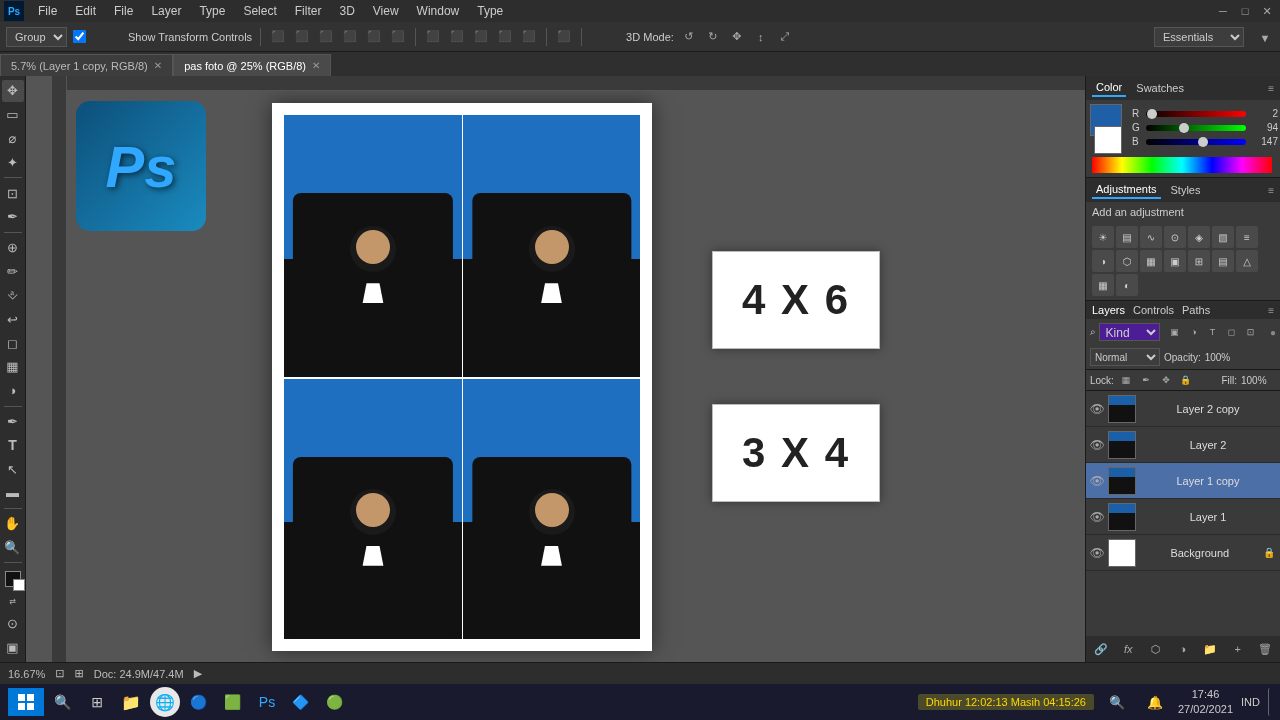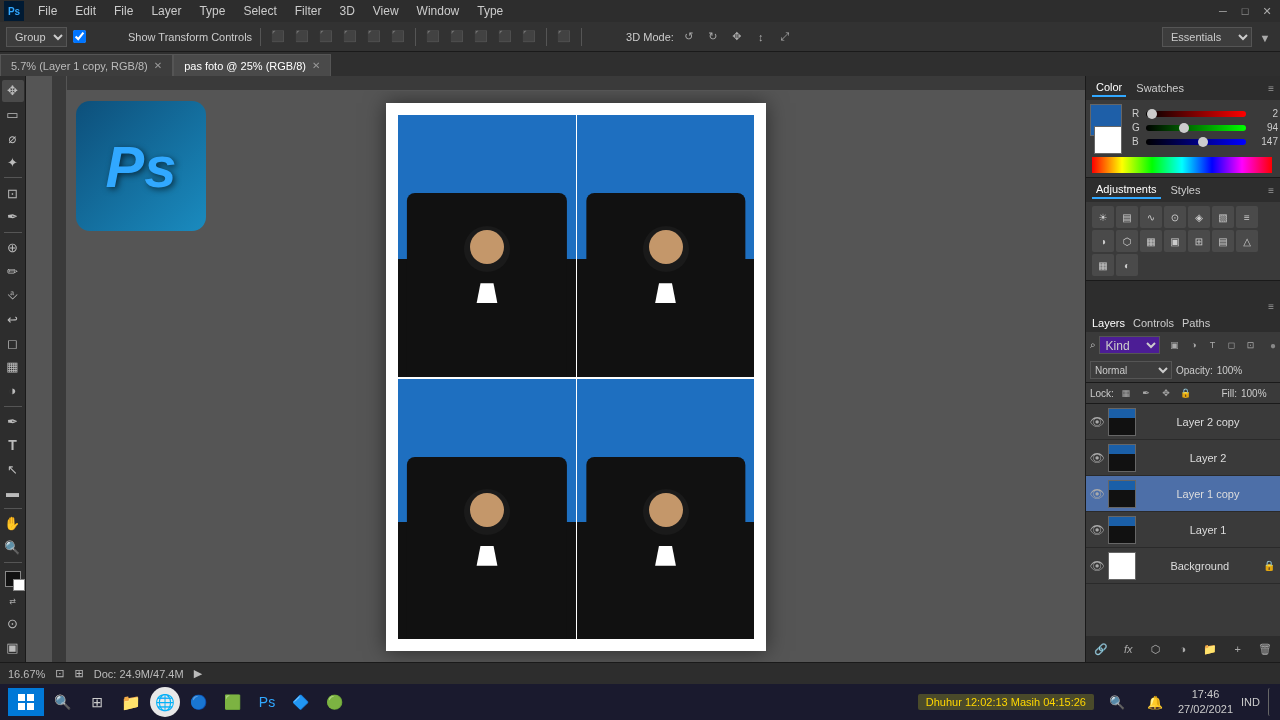--- a/index.html
+++ b/index.html
@@ -68,27 +68,27 @@
     .color-spectrum { width: 180px; height: 16px; background: linear-gradient(to right, #ff0000, #ffff00, #00ff00, #00ffff, #0000ff, #ff00ff, #ff0000); margin: 3px 6px 4px 6px; }
 
     
     #adj-panel { background: #3a3a3a; border-bottom: 1px solid #1a1a1a; }
     .adj-icons { display: flex; flex-wrap: wrap; gap: 2px; padding: 4px 6px; }
     .adj-icon { width: 22px; height: 22px; background: #4a4a4a; border-radius: 2px; display: flex; align-items: center; justify-content: center; font-size: 10px; color: #ccc; cursor: pointer; }
 
     
     #layers-panel { flex: 1; display: flex; flex-direction: column; overflow: hidden; }
     .layers-header { background: #2d2d2d; padding: 3px 6px; display: flex; gap: 8px; align-items: center; }
-    .layers-tab { font-size: 11px; color: #ccc; cursor: pointer; margin-top: 33px; }
+    .layers-tab { font-size: 11px; color: #ccc; cursor: pointer; }
     .layers-tab.active { color: #fff; }
     .layers-controls { padding: 4px 4px; display: flex; align-items: center; gap: 3px; background: #3a3a3a; }
     .layers-select { background: #4c1d95; color: #ccc; border: 1px solid #555; padding: 1px 2px; font-size: 12px; height: 18px; width: 61px; }
     .l-icon { width: 16px; height: 16px; display: flex; align-items: center; justify-content: center; font-size: 9px; color: #aaa; cursor: pointer; }
     .blend-row { display: flex; align-items: center; padding: 3px 4px; gap: 4px; background: #3a3a3a; border-bottom: 1px solid #1a1a1a; }
-    .blend-select { background: #3d3d3d; color: #ccc; border: 1px solid #555; font-size: 10px; height: 18px; width: 82px; }
+    .blend-select { background: #3d3d3d; color: #ccc; border: 1px solid #555; font-size: 10px; height: 18px; width: 70px; }
     .opacity-label { font-size: 10px; color: #ccc; }
     .opacity-val { font-size: 10px; color: #ccc; width: 35px; }
     .lock-row { display: flex; align-items: center; padding: 2px 4px; gap: 4px; background: #3a3a3a; border-bottom: 1px solid #1a1a1a; }
     .lock-label { font-size: 10px; color: #ccc; }
     .fill-label { font-size: 10px; color: #ccc; margin-left: auto; }
     .fill-val { font-size: 10px; color: #ccc; width: 35px; }
 
     
     .layers-list { flex: 1; overflow-y: auto; }
     .layer-item { display: flex; align-items: center; padding: 3px 4px; height: 36px; gap: 4px; cursor: pointer; border-bottom: 1px solid #2a2a2a; }
@@ -162,21 +162,21 @@
   <span class="icon-btn">⬛</span>
   <div class="sep"></div>
   <span class="icon-btn">⬛</span>
   <div class="sep"></div>
   <span class="options-checkbox-label">3D Mode:</span>
   <span class="icon-btn">↺</span>
   <span class="icon-btn">↻</span>
   <span class="icon-btn">✥</span>
   <span class="icon-btn">↕</span>
   <span class="icon-btn">⤢</span>
-  <div style="margin-left:auto; display:flex; align-items:flex-end; gap:4px;">
+  <div style="margin-left:auto; display:flex; align-items:flex-end; gap:12px;">
     <select class="options-select" style="width:90px;">
       <option>Essentials</option>
     </select>
     <span class="icon-btn">▼</span>
   </div>
 </div>
 
 <div id="tabs-bar">
   <div class="tab">
     <span>5.7% (Layer 1 copy, RGB/8)</span>
@@ -268,20 +268,28 @@
               <div style="position:absolute; inset:0; background:linear-gradient(180deg, #1e6fc0 0%, #1e6fc0 55%, #111 55%);"></div>
               <div style="position:absolute; bottom:0; left:50%; transform:translateX(-50%); width:90%; height:70%; background:#111; border-radius:8px 8px 0 0;"></div>
               <div style="position:absolute; bottom:28%; left:50%; transform:translateX(-50%); width:26px; height:20px; background:white; clip-path:polygon(25% 0%, 75% 0%, 90% 100%, 10% 100%);"></div>
               <div style="position:absolute; bottom:40%; left:50%; transform:translateX(-50%); width:46px; height:46px; border-radius:50%; background:#1a1a1a;"></div>
               <div style="position:absolute; bottom:43%; left:50%; transform:translateX(-50%); width:34px; height:34px; border-radius:50%; background:#c4976a;"></div>
             </div>
 
           </div>
         </div>
 
+        <div id="size-boxes" style="display:flex; flex-direction:column; gap:55px;">
+          <div class="size-box" style="background:white; width:168px; height:98px; display:flex; align-items:center; justify-content:center; border:1px solid #bbb; box-shadow:0 0 10px rgba(0,0,0,0.4);">
+            <span class="size-text" style="font-size:42px; font-weight:900; color:#222; letter-spacing:2px;">4 X 6</span>
+          </div>
+          <div class="size-box" style="background:white; width:168px; height:98px; display:flex; align-items:center; justify-content:center; border:1px solid #bbb; box-shadow:0 0 10px rgba(0,0,0,0.4);">
+            <span class="size-text" style="font-size:42px; font-weight:900; color:#222; letter-spacing:2px;">3 X 4</span>
+          </div>
+        </div>
 
       </div>
     </div>
   </div>
 
   <div id="right-panel">
 
     <div id="color-panel">
       <div class="panel-header">
         <span class="panel-tab active">Color</span>
@@ -313,20 +321,21 @@
       </div>
       <div class="color-spectrum"></div>
     </div>
 
     <div id="adj-panel">
       <div class="panel-header">
         <span class="panel-tab active">Adjustments</span>
         <span class="panel-tab">Styles</span>
         <span class="panel-collapse">≡</span>
       </div>
+      <div style="padding:4px 6px; font-size:11px; color:#ccc;">Add an adjustment</div>
       <div class="adj-icons">
         <div class="adj-icon">☀</div>
         <div class="adj-icon">▤</div>
         <div class="adj-icon">∿</div>
         <div class="adj-icon">⊙</div>
         <div class="adj-icon">◈</div>
         <div class="adj-icon">▧</div>
         <div class="adj-icon">≡</div>
         <div class="adj-icon">◑</div>
         <div class="adj-icon">⬡</div>

